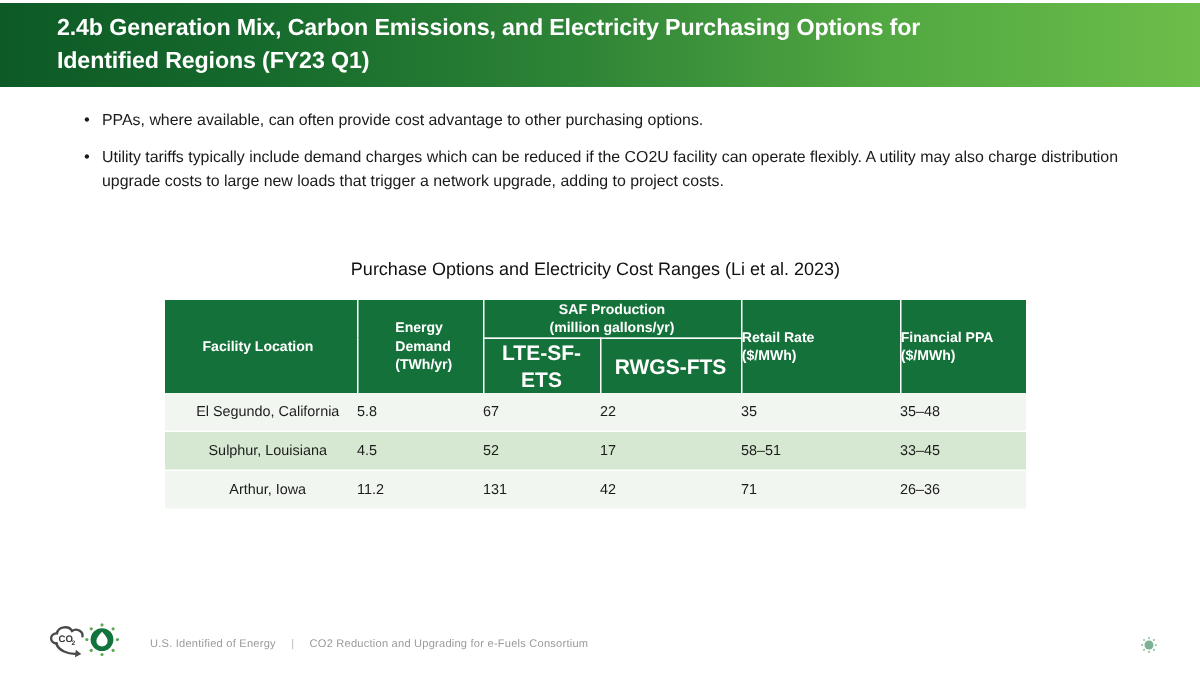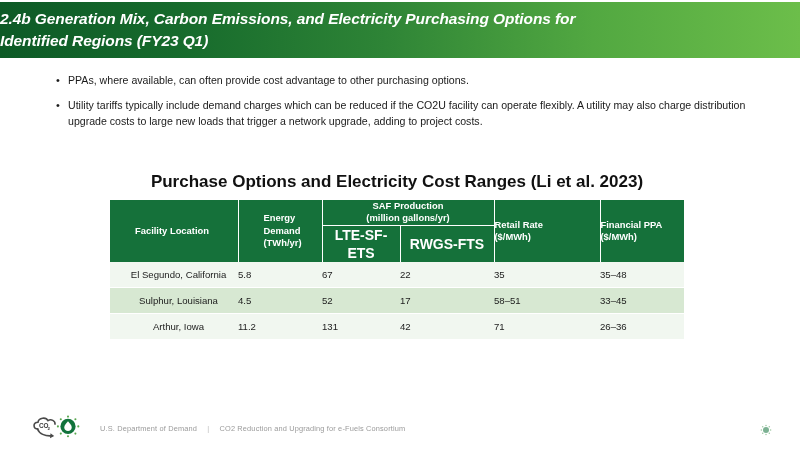--- a/index.html
+++ b/index.html
@@ -15,23 +15,23 @@
   .header-band{
     position:absolute;left:0;top:2px;width:800px;height:56px;
     background:linear-gradient(to right,#0d5a26 0%,#166a2c 22%,#2e8436 48%,#52a841 74%,#6cbe4a 100%);
     display:flex;align-items:center;
   }
   .header-title{
     color:#ffffff;
     font-size:15.5px;
     font-weight:bold;
     line-height:1.42;
+    padding-left:38px;
     padding-right:60px;
     letter-spacing:-0.1px;
-    font-style:italic;
   }
   .header-title .ln{display:block;}
 
   
   .bullets{
     position:absolute;left:56px;top:72px;width:690px;
   }
   .bullet{
     display:flex;
     font-size:10.6px;
@@ -44,21 +44,21 @@
     color:#1a1a1a;
     font-size:11px;
     line-height:1.5;
   }
   .bullet .txt{flex:1;}
 
   
   .table-title{
     position:absolute;left:110px;top:172px;width:574px;
     text-align:center;
-    font-size:17px;font-weight:bold;color:#111111;
+    font-size:12px;font-weight:normal;color:#111111;
   }
   .tbl-wrap{
     position:absolute;left:110px;top:200px;width:574px;
   }
   table.data{
     border-collapse:collapse;
     width:574px;
     table-layout:fixed;
   }
   table.data th, table.data td{
@@ -246,21 +246,21 @@
         <circle cx="38" cy="23.3" r="1.05"></circle>
           <circle cx="30.8" cy="20.6" r="1.05"></circle>
         <circle cx="27.9" cy="13.4" r="1.05"></circle>
           <circle cx="30.8" cy="6.2" r="1.05"></circle>
       </g>
       <circle cx="38" cy="13.4" r="7.6" fill="#12733c"></circle>
       <path d="M38 8.2 C35.4 11 34.3 12.6 34.3 14.4 C34.3 16.5 35.9 18 38 18 C40.1 18 41.7 16.5 41.7 14.4 C41.7 12.6 40.6 11 38 8.2 Z" fill="#ffffff"></path>
     </svg>
   </div>
   <div class="footer-text">
-    <span>U.S. Department of Demand</span>
+    <span>U.S. Identified of Energy</span>
     <span class="sep">|</span>
     <span>CO2 Reduction and Upgrading for e-Fuels Consortium</span>
   </div>
   <svg class="footer-mark" viewBox="0 0 12 12">
     <g fill="#4d9c57">
       <circle cx="6" cy="1.4" r="0.75"></circle>
         <circle cx="9.3" cy="2.7" r="0.75"></circle>
       <circle cx="10.6" cy="6" r="0.75"></circle>
         <circle cx="9.3" cy="9.3" r="0.75"></circle>
       <circle cx="6" cy="10.6" r="0.75"></circle>

